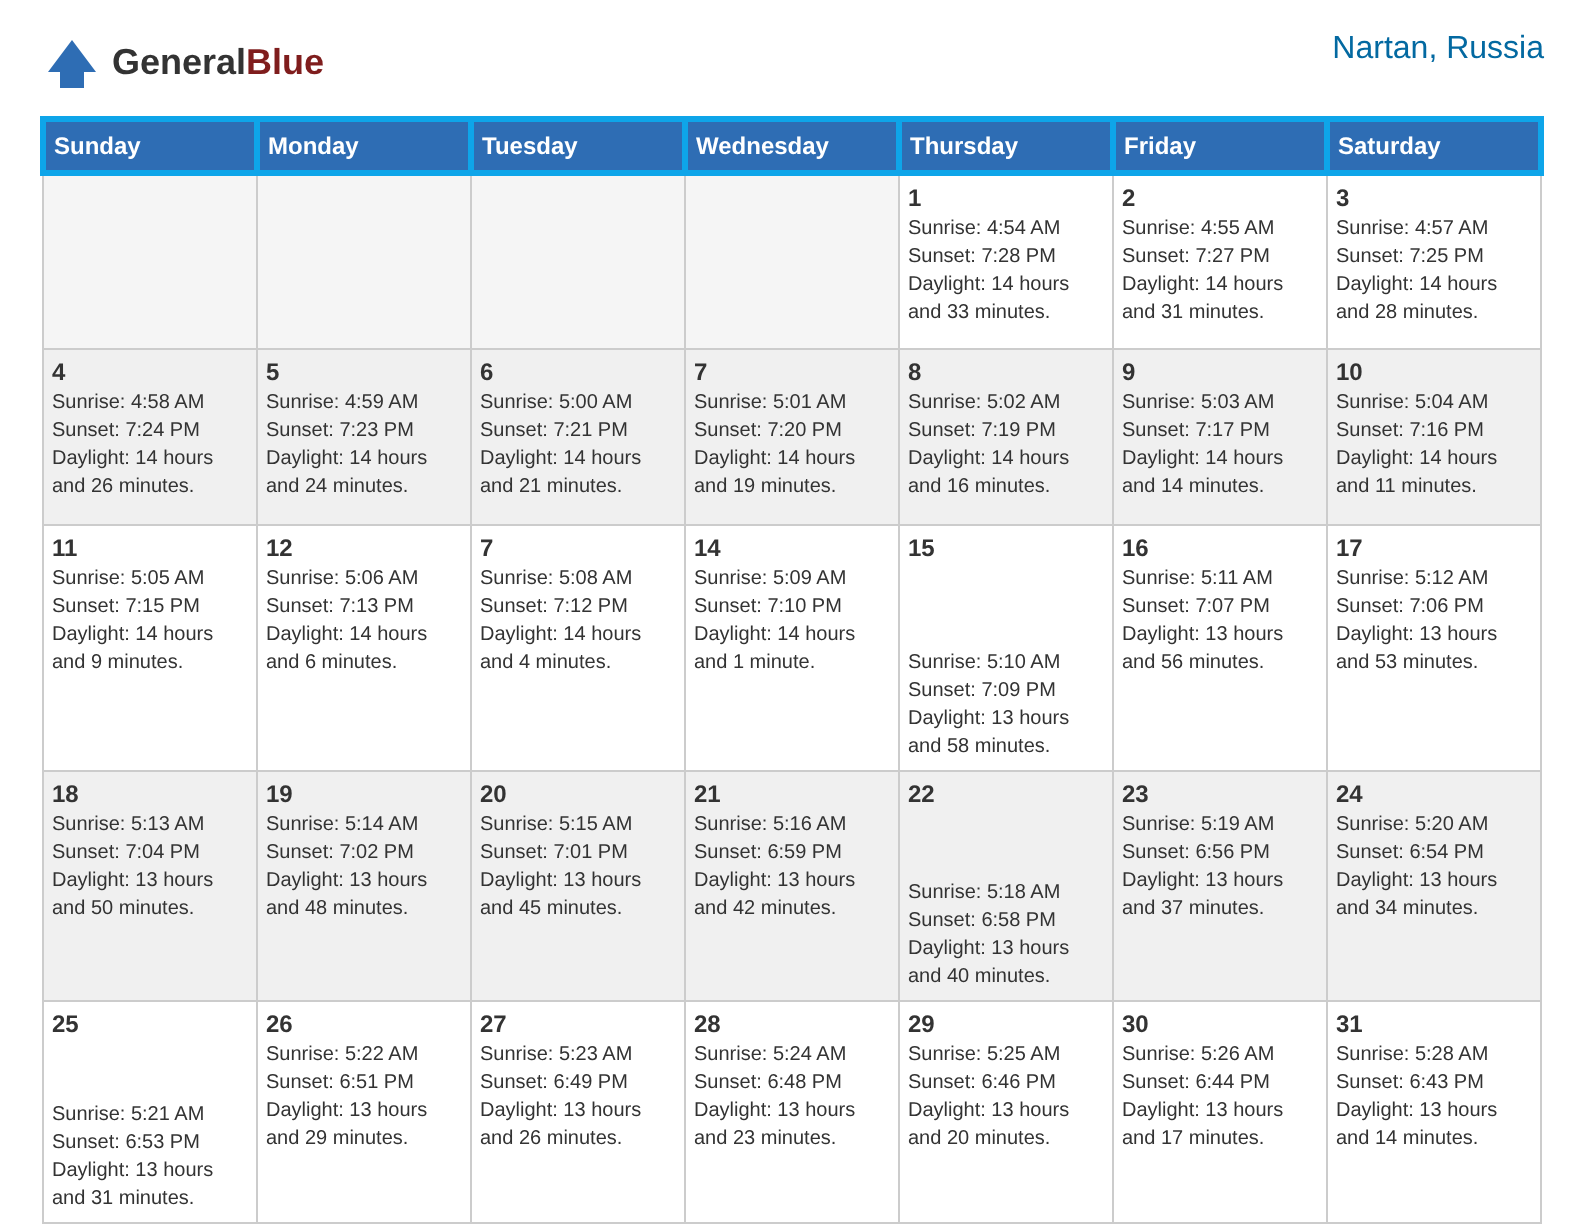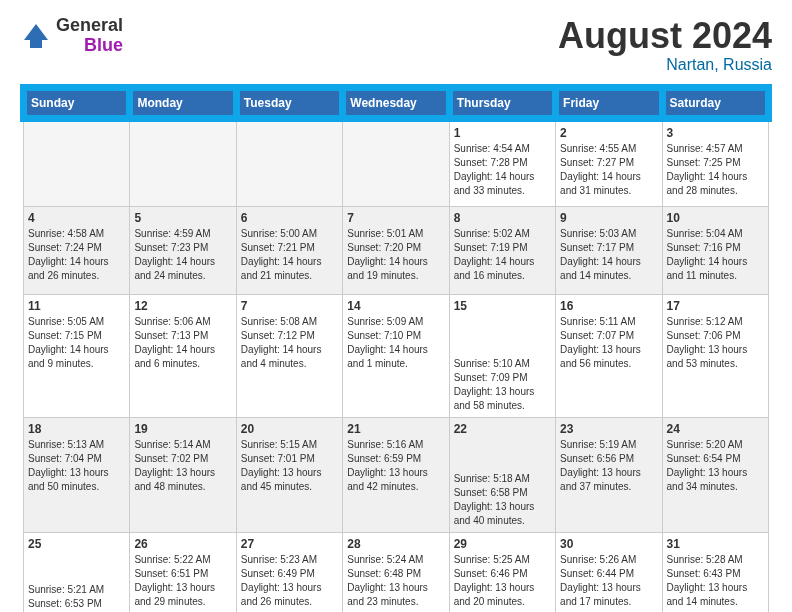--- a/index.html
+++ b/index.html
@@ -21,33 +21,32 @@
       justify-content: space-between;
       align-items: flex-start;
       margin-bottom: 10px;
     }
     .logo {
       display: flex;
       align-items: center;
     }
     .logo-text {
       display: flex;
-      flex-direction: column;
+      flex-direction: row;
       line-height: 1.1;
-      align-items: flex-end;
     }
     .logo-general {
       font-size: 18px;
       font-weight: bold;
       color: #333;
     }
     .logo-blue {
       font-size: 18px;
       font-weight: bold;
-      color: #a21caf;
+      color: #7f1d1d;
     }
     .logo-icon {
       width: 32px;
       height: 32px;
       margin-right: 4px;
     }
     .title-block {
       text-align: right;
     }
     .month-title {
@@ -65,21 +64,21 @@
       border-collapse: collapse;
       table-layout: fixed;
     }
     thead tr th {
       background: #2e6db4;
       color: #fff;
       font-size: 12px;
       font-weight: bold;
       padding: 5px 4px;
       text-align: left;
-      border: 7px solid #0ea5e9;
+      border: 3px solid #0ea5e9;
     }
     tbody tr td {
       border: 1px solid #ccc;
       vertical-align: top;
       padding: 4px 4px;
       font-size: 10px;
       color: #333;
       background: #fff;
       height: 88px;
     }
@@ -109,21 +108,20 @@
       <svg class="logo-icon" viewBox="0 0 32 32">
         <polygon points="16,4 28,20 4,20" fill="#2e6db4"></polygon>
         <rect x="10" y="20" width="12" height="8" fill="#2e6db4"></rect>
       </svg>
       <div class="logo-text">
         <span class="logo-general">General</span>
         <span class="logo-blue">Blue</span>
       </div>
     </div>
     <div class="title-block">
-      <div class="month-title">August 2024</div>
       <div class="location">Nartan, Russia</div>
     </div>
   </div>
 
   <table>
     <thead>
       <tr>
         <th>Sunday</th>
         <th>Monday</th>
         <th>Tuesday</th>

